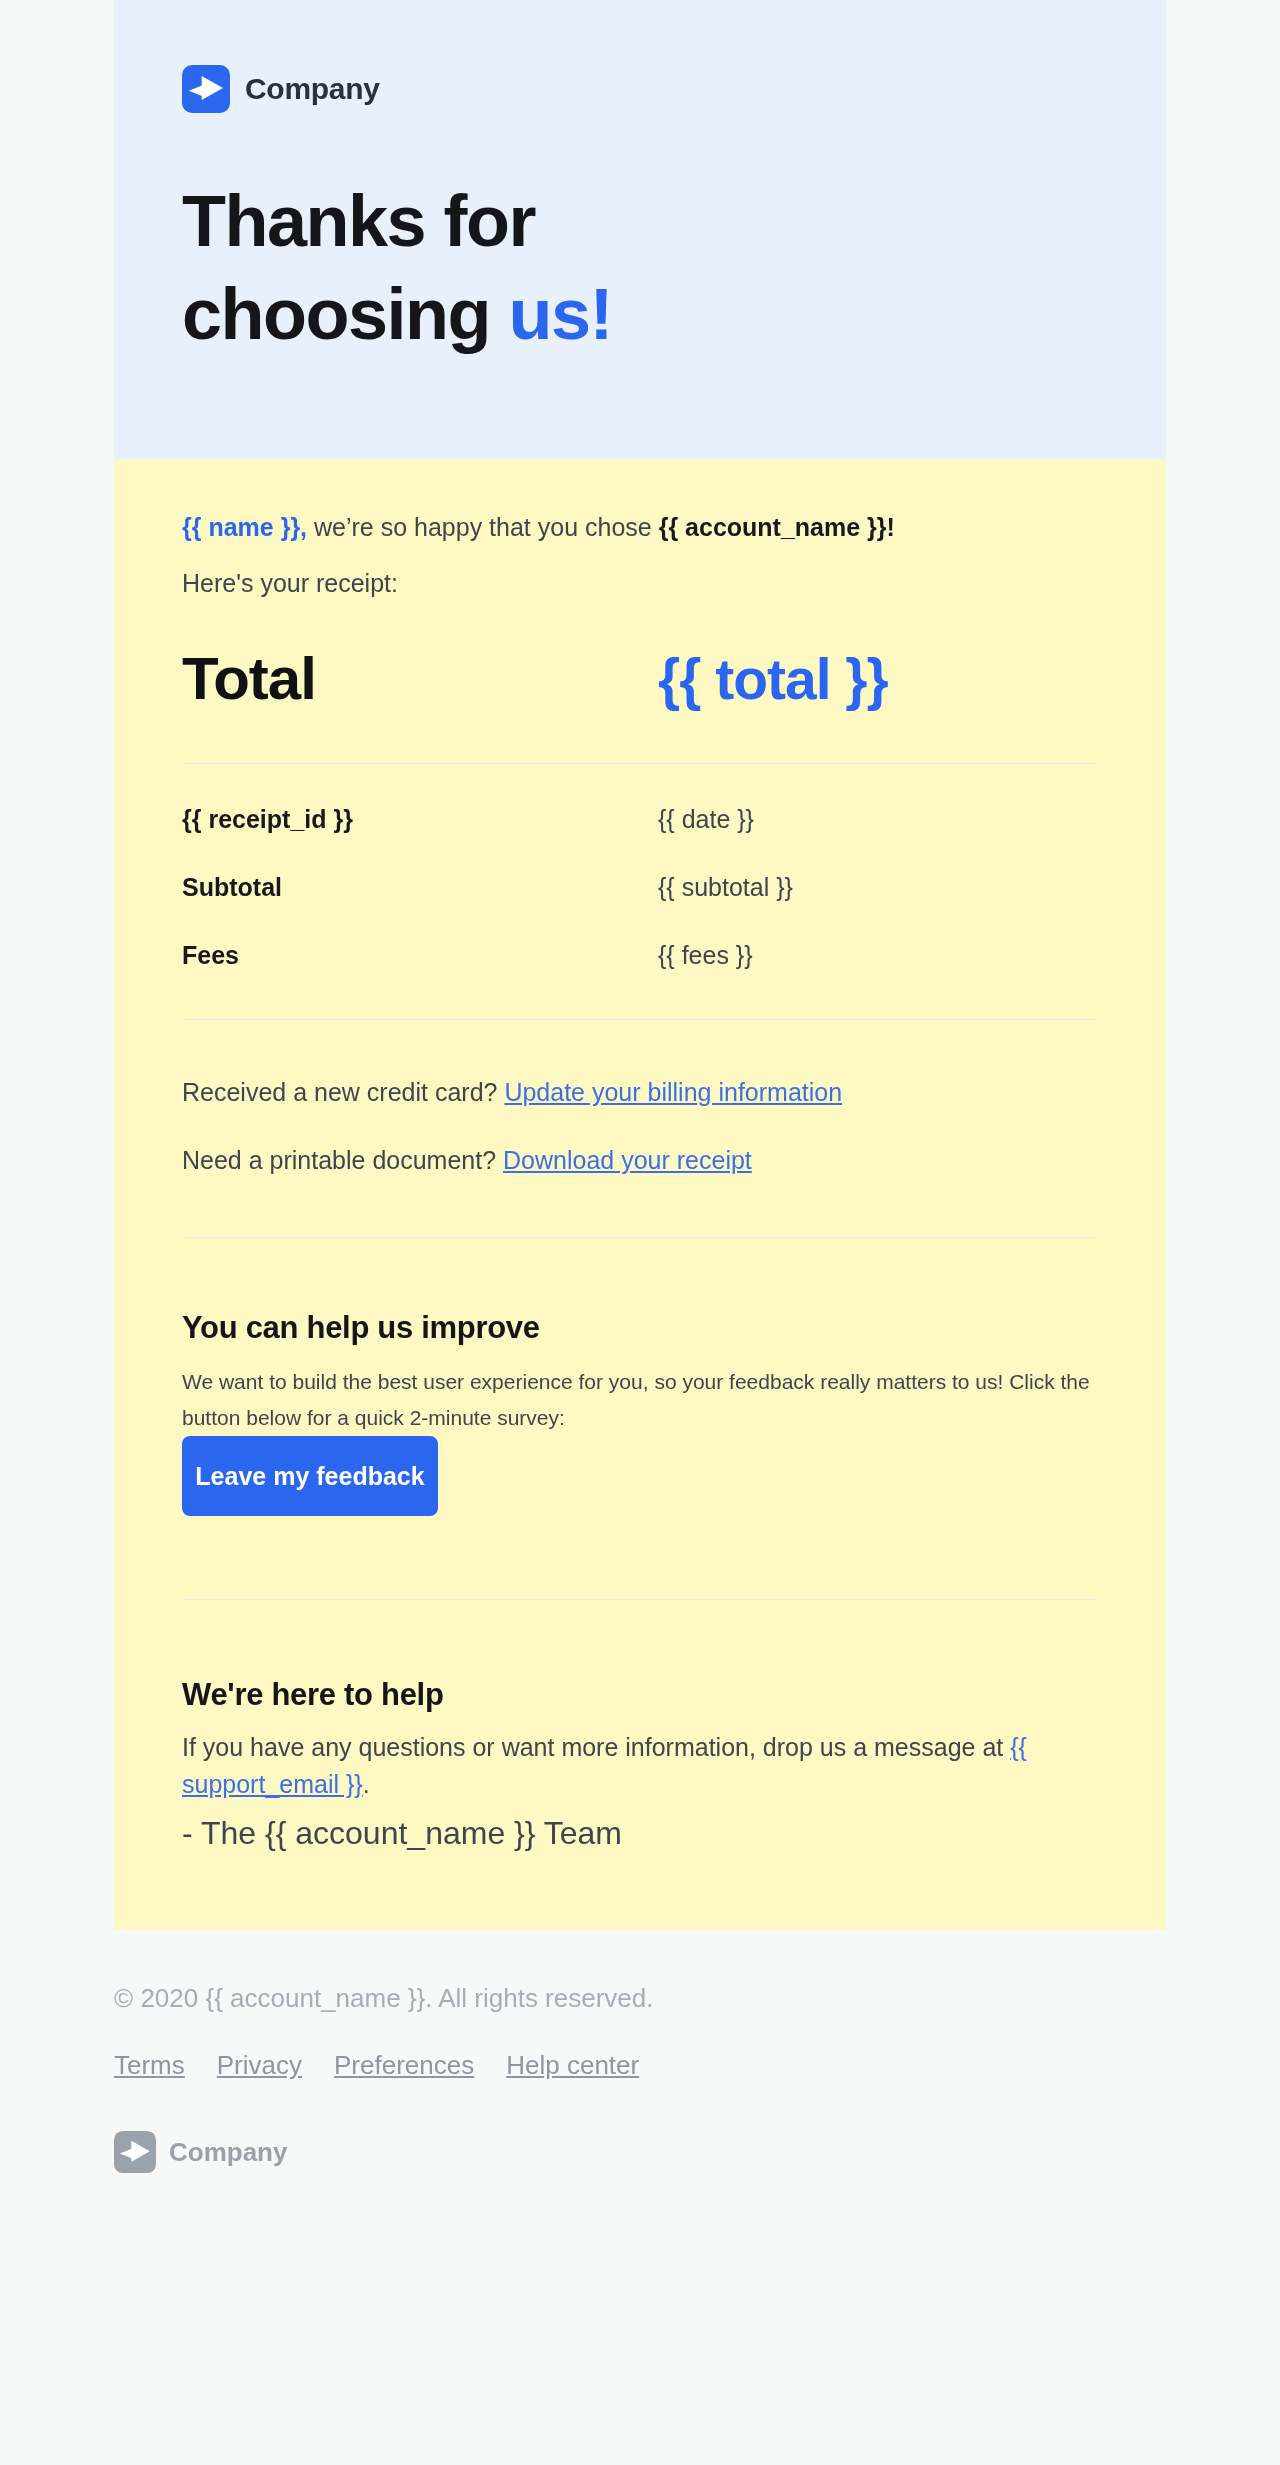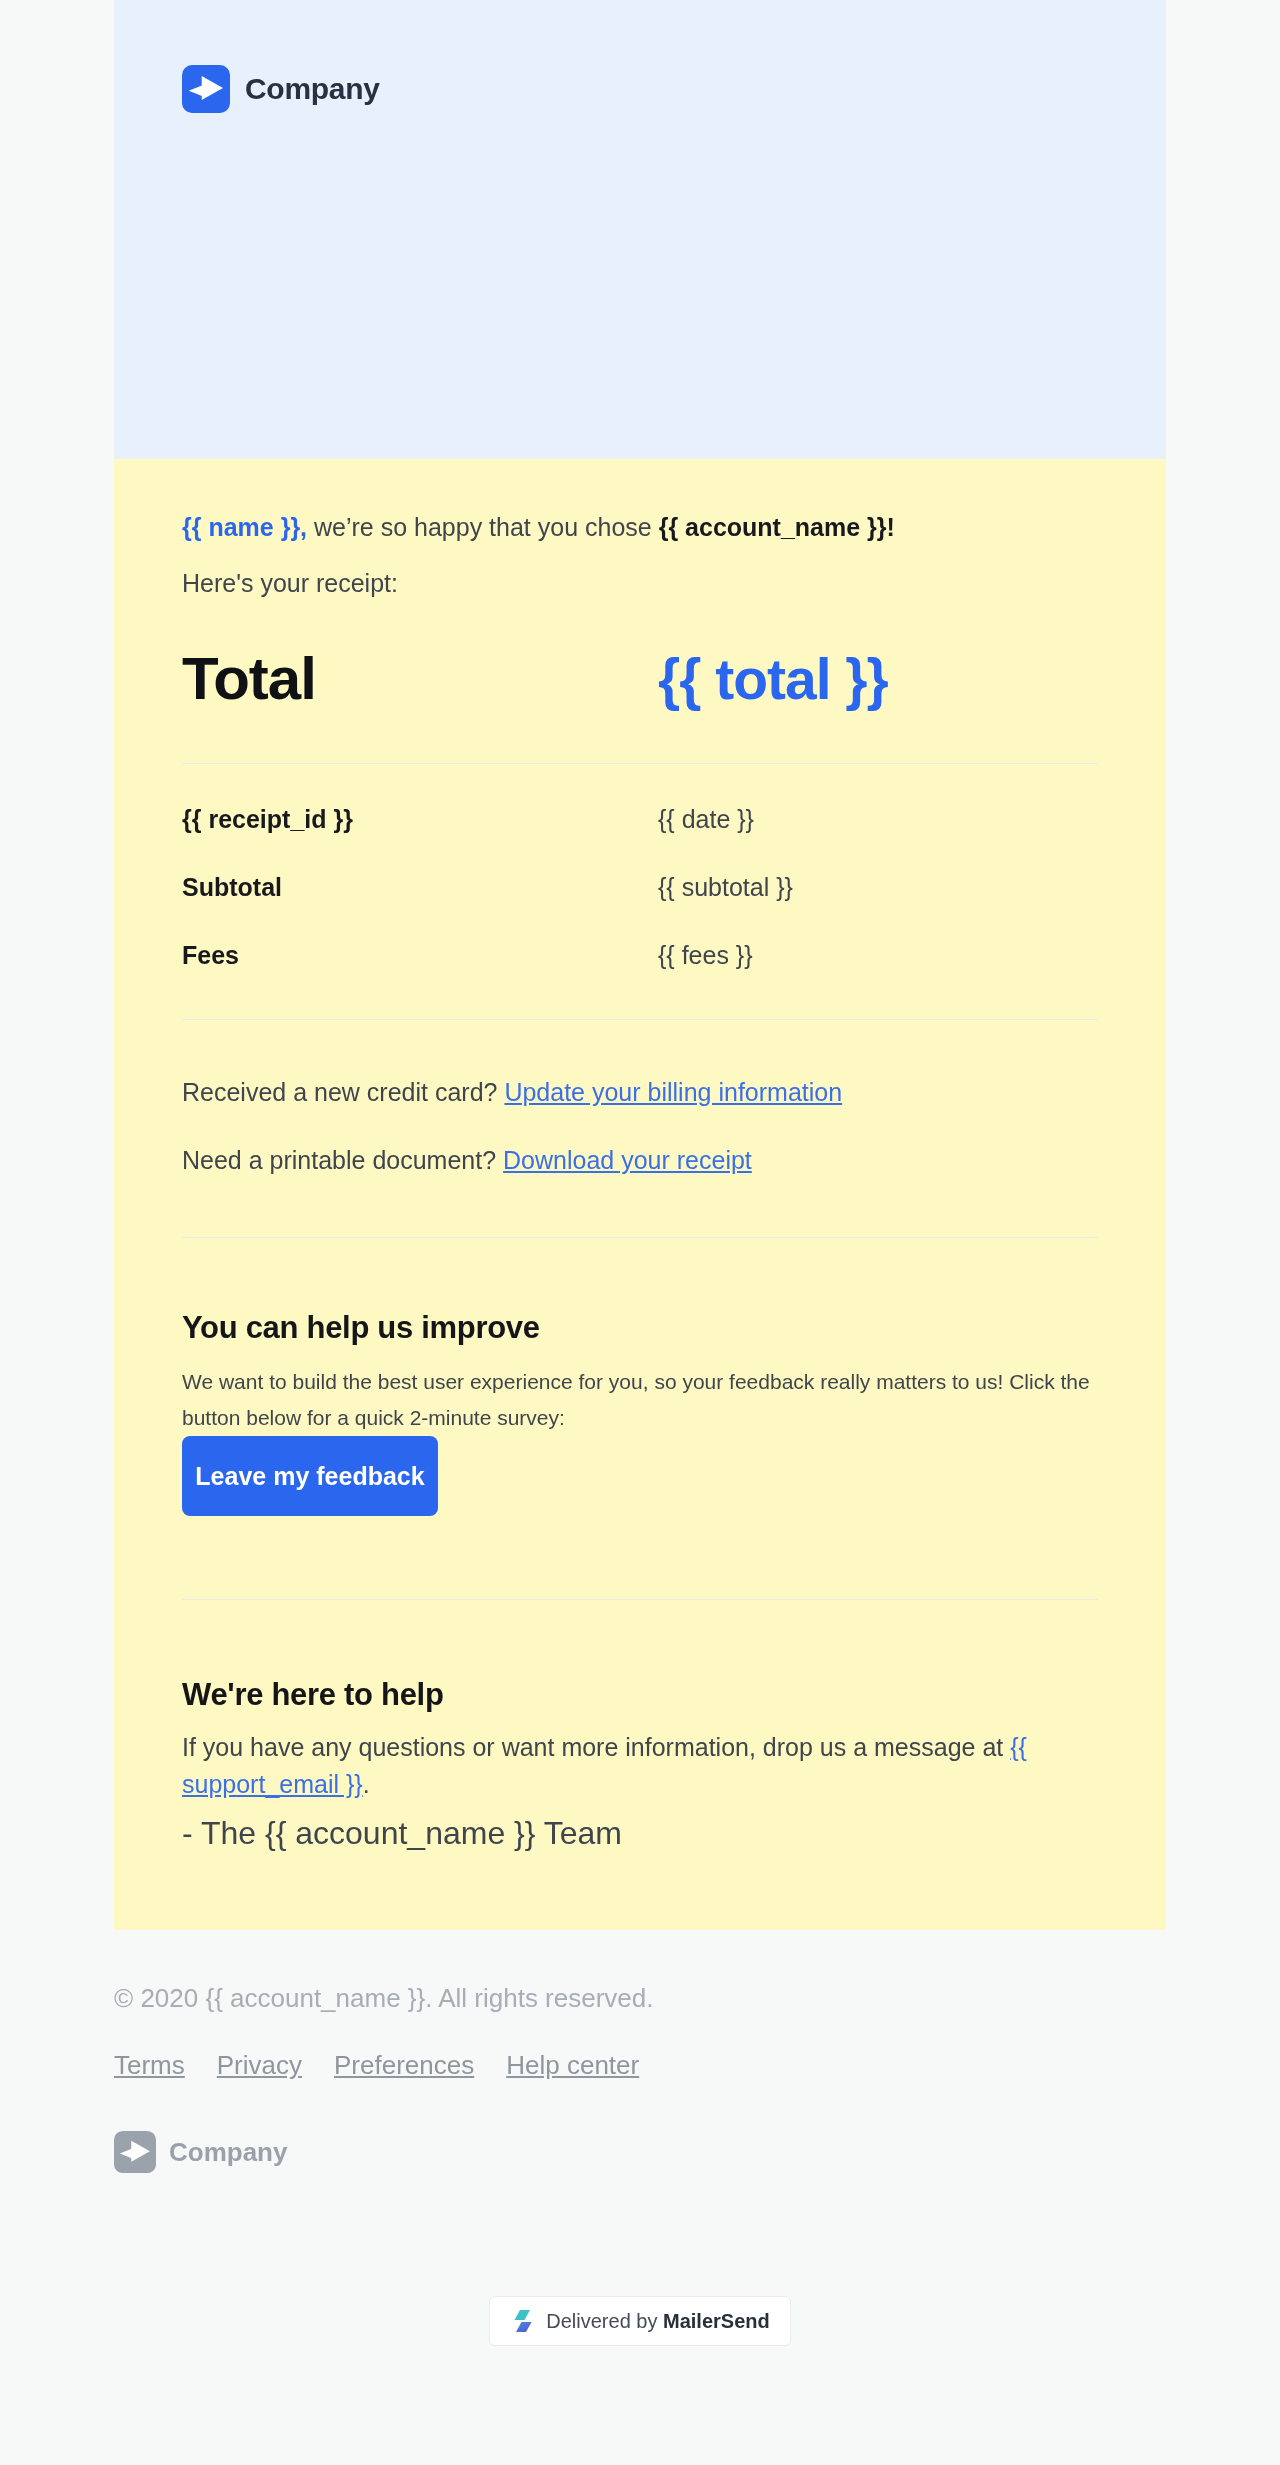--- a/index.html
+++ b/index.html
@@ -101,20 +101,22 @@
 
     <div class="header">
       <div class="brand-row">
         <svg class="logo-badge" viewBox="0 0 48 48">
           <rect x="0" y="0" width="48" height="48" rx="10" fill="#2b66ee"></rect>
           <path d="M23 19.2 L6.7 25.7 L23 32.2 Z" fill="#ffffff"></path>
           <path d="M19.7 11 L41 23 L19.7 35 Z" fill="#ffffff"></path>
         </svg>
         <span class="brand-name">Company</span>
       </div>
+      <h1 class="hero"><span>Thanks for</span><br>
+        <span>choosing</span> <span class="accent">us!</span></h1>
     </div>
 
     <div class="content">
 
       <p class="body-text intro-1">
         <span class="b-accent">{{ name }},</span>
         <span>we’re so happy that you chose</span>
         <span class="b-dark">{{ account_name }}!</span>
       </p>
       <p class="body-text intro-2">Here's your receipt:</p>
@@ -178,28 +180,15 @@
     </div>
     <div class="footer-brand">
       <svg class="footer-logo" viewBox="0 0 48 48">
         <rect x="0" y="0" width="48" height="48" rx="10" fill="#9aa2ac"></rect>
         <path d="M23 19.2 L6.7 25.7 L23 32.2 Z" fill="#ffffff"></path>
         <path d="M19.7 11 L41 23 L19.7 35 Z" fill="#ffffff"></path>
       </svg>
       <span class="footer-brand-name">Company</span>
     </div>
 
-    <div class="ms-badge">
-      <svg class="ms-icon" viewBox="0 0 26 26">
-        <defs>
-          <linearGradient id="ms-grad" x1="0" y1="0" x2="1" y2="1">
-            <stop offset="0" stop-color="#3f8fdc"></stop>
-            <stop offset="1" stop-color="#5a54cf"></stop>
-          </linearGradient>
-        </defs>
-        <path d="M10 2 H20 L14.5 12 H4.5 Z" fill="#40bfc6"></path>
-        <path d="M11.5 14 H21.5 L16 24 H6 Z" fill="url(#ms-grad)"></path>
-      </svg>
-      <span class="ms-text"><span>Delivered by</span> <span class="ms-bold">MailerSend</span></span>
-    </div>
   </div>
 
 </div>
 
 </body></html>

